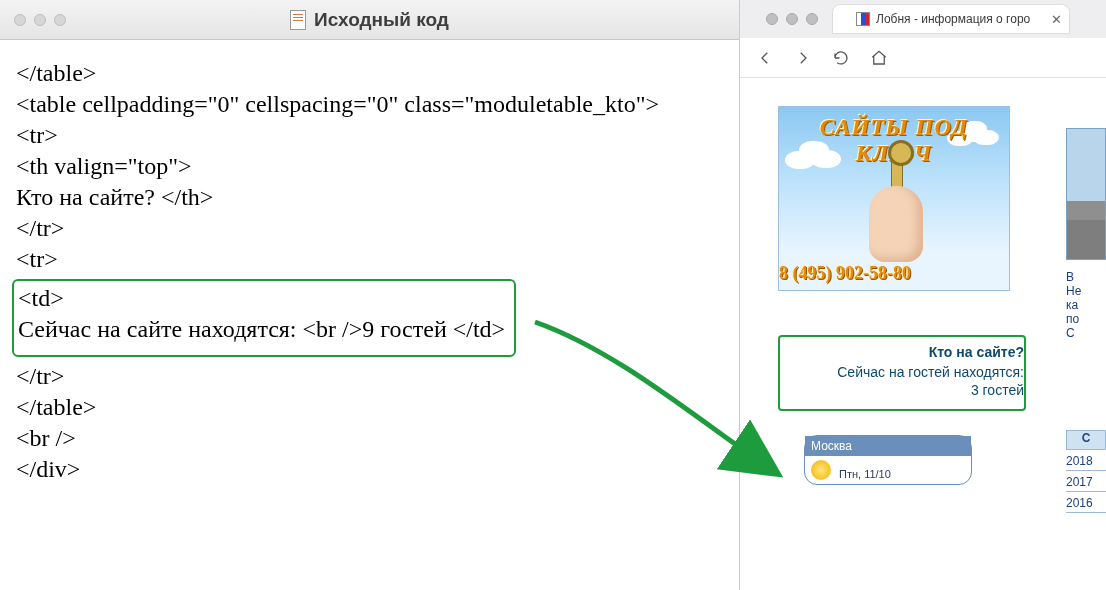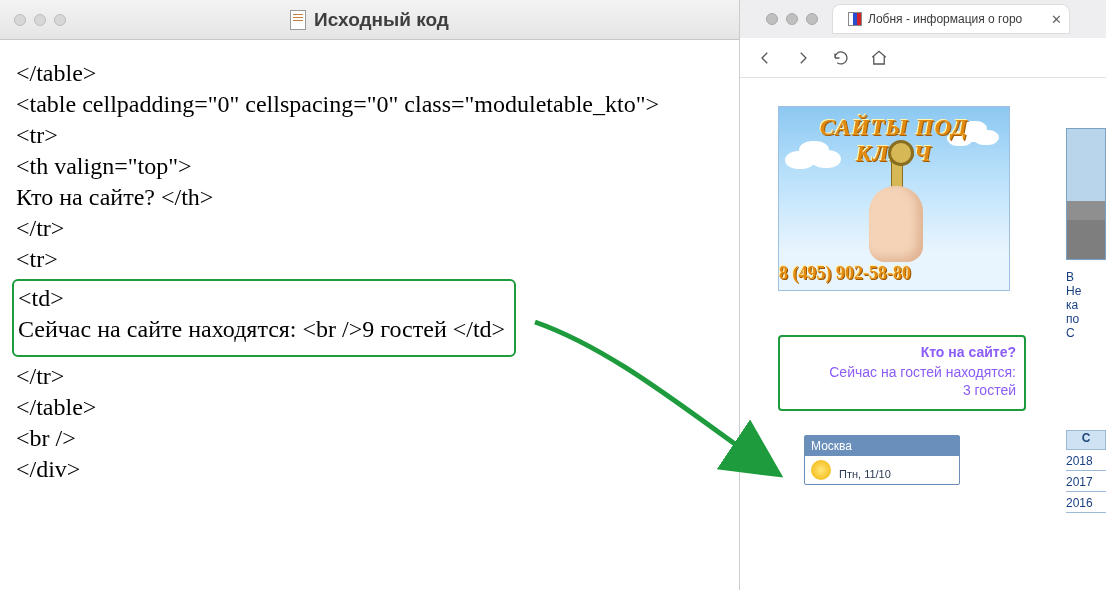--- a/index.html
+++ b/index.html
@@ -100,21 +100,21 @@
   }
   .tabbar .traffic .dot { background: #bfbfbf; border-color:#a9a9a9; }
   .tab {
     margin-left: 14px;
     height: 30px;
     background: #fff;
     border-radius: 8px 8px 0 0;
     display: flex;
     align-items: center;
     gap: 6px;
-    padding: 0 8px 0 16px;
+    padding: 0 8px 0 24px;
     font-size: 12px;
     color: #3a3a3a;
     width: 238px;
     box-shadow: 0 0 0 1px #ddd inset;
   }
   .favicon {
     width: 14px; height: 14px;
     background: linear-gradient(90deg, #fff 33%, #2a4ed0 33% 66%, #d2232a 66%);
     border: 0.5px solid #888;
   }
@@ -193,34 +193,34 @@
     color: #e48a0f;
     text-shadow: -1px -1px 0 #fff2b0, 1px 1px 0 #9a5700;
   }
 
   
   .who-box {
     margin-top: 44px;
     width: 248px;
     border: 2.5px solid #1e9c3d;
     border-radius: 4px;
-    padding: 6px 8px 10px 12px;
+    padding: 6px 0 10px 12px;
     text-align: right;
     font-size: 14px;
-    color: #8b5cf6;
+    color: #0c4a6e;
     line-height: 18px;
   }
   .who-title { font-weight: 700; margin-bottom: 2px; }
 
   
   .weather {
     margin: 24px 0 0 26px;
-    width: 156px;
+    width: 168px;
     border: 1px solid #6b8fbb;
-    border-radius: 2px;
+    border-radius: 13px;
     background: #fff;
   }
   .weather-head {
     background: #6b8fbb;
     color: #fff;
     font-size: 12px;
     padding: 3px 6px;
   }
   .weather-row {
     display:flex; align-items:flex-end; gap:8px;

